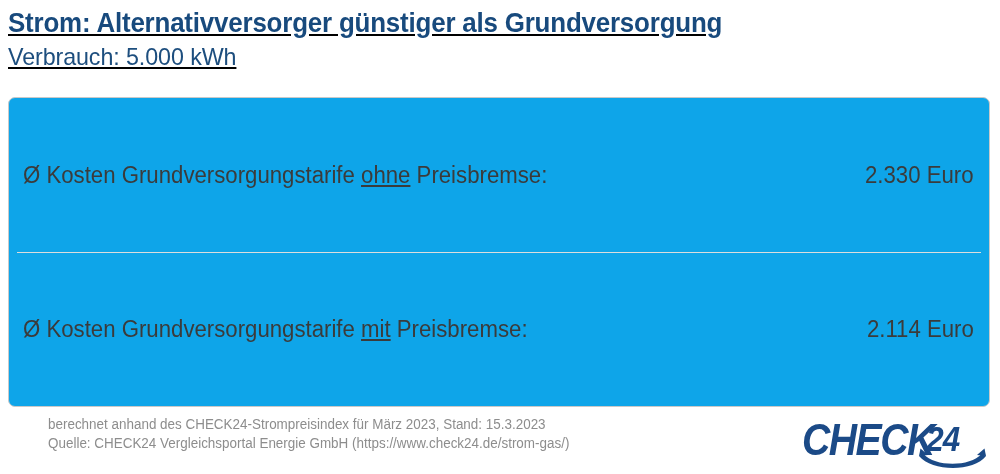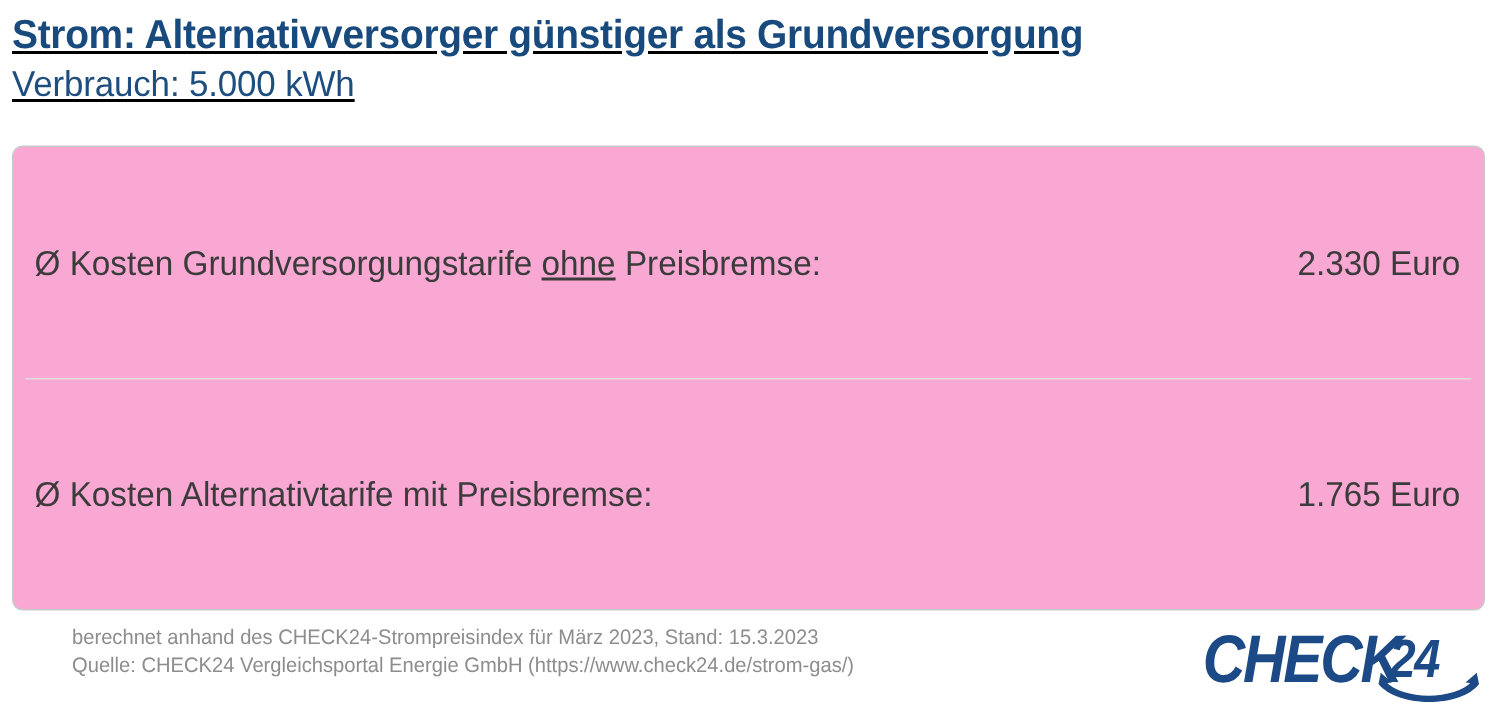--- a/index.html
+++ b/index.html
@@ -52,21 +52,21 @@
   
   #table-card {
     position: absolute;
     left: 8px;
     top: 97px;
     width: 982px;
     height: 310px;
     box-sizing: border-box;
     border: 1px solid #c9c9c9;
     border-radius: 7px;
-    background: #f9a8d4;
+    background: #0ea5e9;
     display: flex;
     flex-direction: column;
   }
   .table-row {
     flex: 1 1 0;
     display: flex;
     align-items: center;
     justify-content: space-between;
     padding: 0 15px 0 14px;
     position: relative;
@@ -144,26 +144,26 @@
   <div id="subtitle">Verbrauch: 5.000 kWh</div>
 </div>
 
 <div id="table-card">
 
   <div class="table-row">
     <div class="row-label"><span>Ø Kosten Grundversorgungstarife </span><span class="u">ohne</span><span> Preisbremse:</span></div>
     <div class="row-value">2.330 Euro</div>
   </div>
 
+  <div class="table-row">
+    <div class="row-label"><span>Ø Kosten Grundversorgungstarife </span><span class="u">mit</span><span> Preisbremse:</span></div>
+    <div class="row-value">2.114 Euro</div>
+  </div>
 
 
-  <div class="table-row">
-    <div class="row-label">Ø Kosten Alternativtarife mit Preisbremse:</div>
-    <div class="row-value">1.765 Euro</div>
-  </div>
 
 
 </div>
 
 <div id="footer">
   <div class="footer-line">berechnet anhand des CHECK24-Strompreisindex für März 2023, Stand: 15.3.2023</div>
   <div class="footer-line">Quelle: CHECK24 Vergleichsportal Energie GmbH (https://www.check24.de/strom-gas/)</div>
 </div>
 
 <div id="logo">

